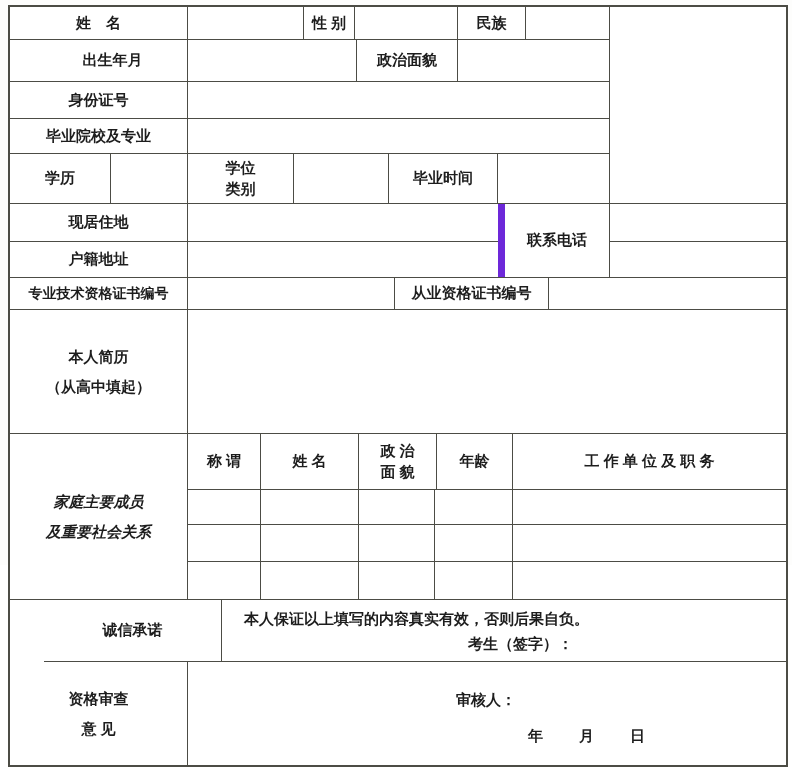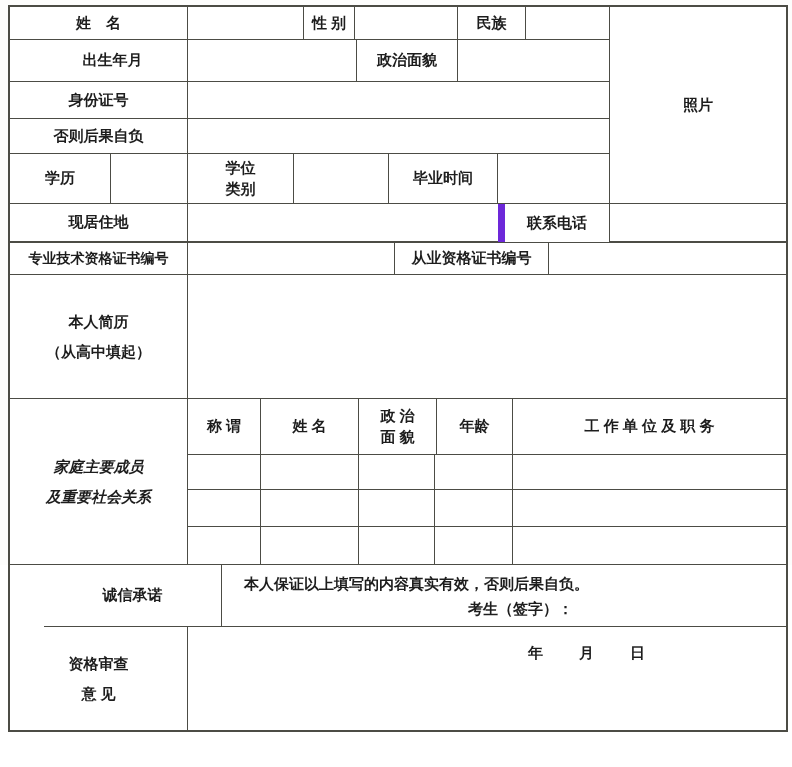--- a/index.html
+++ b/index.html
@@ -55,44 +55,45 @@
           <div class="cell br" style="width:101px;">政治面貌</div>
           <div class="cell grow"></div>
         </div>
 
         <div class="frow bb" style="height:37px;">
           <div class="cell br" style="width:178px;">身份证号</div>
           <div class="cell grow"></div>
         </div>
 
         <div class="frow bb" style="height:35px;">
-          <div class="cell br" style="width:178px;">否则后果自负</div>
+          <div class="cell br" style="width:178px;">毕业院校及专业</div>
           <div class="cell grow"></div>
         </div>
 
         <div class="frow" style="height:49px;">
           <div class="cell br" style="width:101px;">学历</div>
           <div class="cell br" style="width:77px;"></div>
           <div class="cell br ml" style="width:106px;">学位
 类别</div>
           <div class="cell br" style="width:95px;"></div>
           <div class="cell br" style="width:109px;">毕业时间</div>
           <div class="cell grow"></div>
         </div>
 
       </div>
-      <div class="photo">
-        <span>照片</span>
-      </div>
     </div>
 
     <div class="midsec">
       <div class="col" style="width:488px;">
         <div class="frow bb" style="height:38px;">
           <div class="cell br" style="width:178px;">现居住地</div>
+          <div class="cell grow"></div>
+        </div>
+        <div class="frow" style="height:35px;">
+          <div class="cell br" style="width:178px;">户籍地址</div>
           <div class="cell grow"></div>
         </div>
       </div>
       <div class="cell bl br" style="width:112px;">联系电话</div>
       <div class="col grow">
         <div class="bb" style="height:38px;"></div>
         <div class="grow"></div>
       </div>
     </div>
 
@@ -150,18 +151,19 @@
       <div class="grow">
         <div class="stmt-line1">本人保证以上填写的内容真实有效，否则后果自负。</div>
         <div class="stmt-line2">考生（签字）：</div>
       </div>
     </div>
 
     <div class="frow" style="height:103px;">
       <div class="cell br ml" style="width:178px; line-height:2;">资格审查
 意 见</div>
       <div class="grow">
+        <div class="reviewer">审核人：</div>
         <div class="reviewdate">年　　月　　日</div>
       </div>
     </div>
 
   </div>
 </div>
 
 </body></html>

